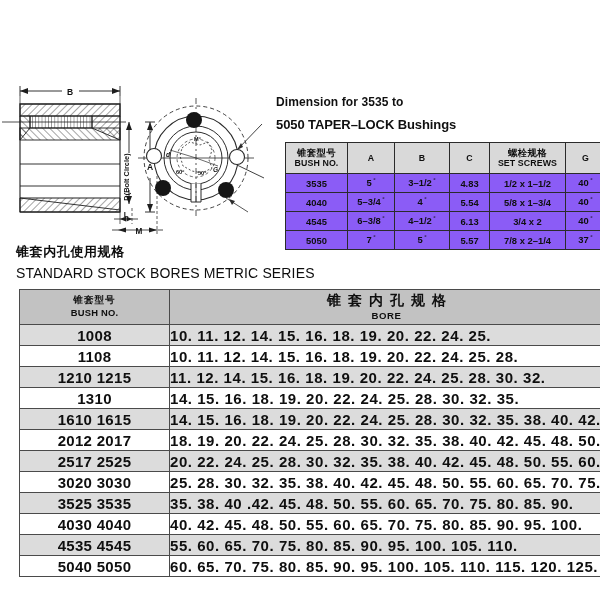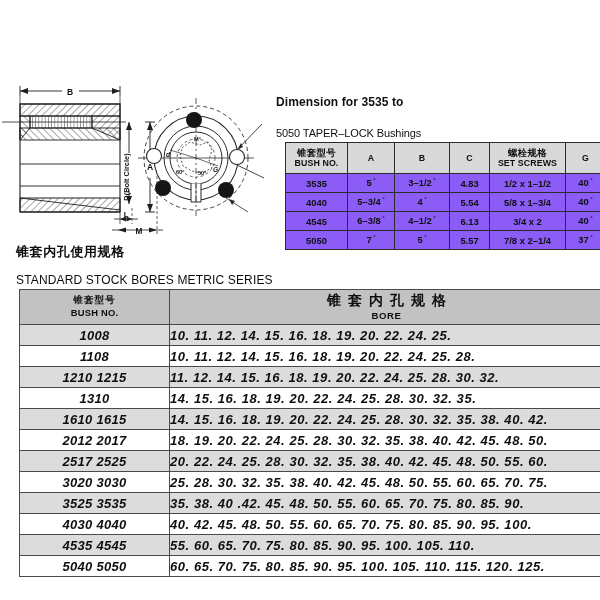--- a/index.html
+++ b/index.html
@@ -35,26 +35,26 @@
     line-height: 1.38;
   }
   .dim-title .l1 {
     font-size: 12px;
     font-weight: 600;
     letter-spacing: 0.1px;
     color: #101010;
     display: block;
   }
   .dim-title .l2 {
-    font-size: 11px;
-    font-weight: 400;
+    font-size: 13px;
+    font-weight: 700;
     letter-spacing: -0.1px;
     color: #101010;
     display: block;
-    margin-top: 15px;
+    margin-top: 5px;
   }
 
   table {
     border-collapse: collapse;
     table-layout: fixed;
     margin-left: 11px;
   }
 
   
   .dim-table {
@@ -104,25 +104,25 @@
   }
   .bores-heading .cn {
     display: block;
     font-size: 13px;
     font-weight: 700;
     letter-spacing: 0.6px;
     color: #0d0d0d;
   }
   .bores-heading .en {
     display: block;
-    font-size: 12px;
+    font-size: 14px;
     font-weight: 400;
     letter-spacing: 0.15px;
     color: #0d0d0d;
-    margin-top: 12px;
+    margin-top: 4px;
   }
 
   
   .bore-table {
     position: absolute;
     left: 8px; top: 289px;
     width: 585px;
   }
   .bore-table th, .bore-table td {
     border: 1px solid #4a4a4a;
@@ -143,21 +143,21 @@
     display: block; font-size: 9.4px; letter-spacing: 0.2px; font-weight: 700;
   }
   .bore-table thead .hd-bore { text-align: center; line-height: 1.35; }
   .bore-table thead .hd-bore .cn {
     display: block; font-size: 14px; letter-spacing: 7px; font-weight: 700;
     padding-left: 7px;
   }
   .bore-table thead .hd-bore .en {
     display: block; font-size: 9.6px; letter-spacing: 0.6px; font-weight: 700;
   }
-  .bore-table tbody td { height: 20px; font-size: 13px; font-weight: 700; font-style: italic; }
+  .bore-table tbody td { height: 20px; font-size: 15px; font-weight: 700; }
   .bore-table tbody .c-no { text-align: center; letter-spacing: 0.3px; }
   .bore-table tbody .c-bore { letter-spacing: 0.55px; }
   .bore-table tbody tr.shade td { background: #dcdcdc; }
   .bore-table tbody tr.plain td { background: #ffffff; }
 </style>
 </head>
 <body>
 
 <div class="page">
 

